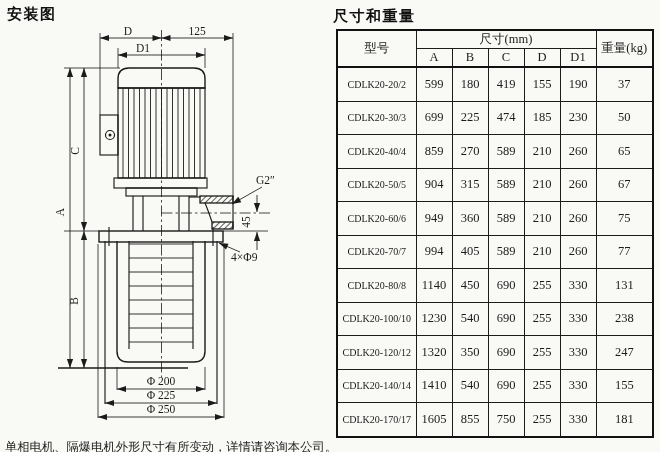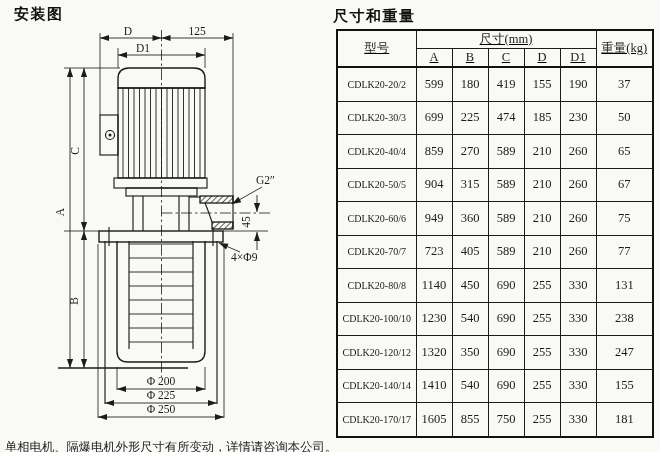--- a/index.html
+++ b/index.html
@@ -5,40 +5,40 @@
   html,body { margin:0; padding:0; }
   body {
     width:660px; height:452px; position:relative; overflow:hidden;
     background:#f9f9f6;
     font-family:"Liberation Sans", sans-serif;
   }
   .title {
     position:absolute; font-weight:bold; font-size:15px; color:#111;
     letter-spacing:1.5px; white-space:nowrap;
   }
-  #diagram-title { left:7px; top:5px;margin-left:7px; }
+  #diagram-title { left:7px; top:5px; }
   #table-title  { left:333px; top:7px; }
   #drawing { position:absolute; left:0; top:0; }
   .note {
     position:absolute; left:5px; top:427px; width:330px;
     font-size:12.3px; color:#222; white-space:nowrap;
   }
   
   table {
     position:absolute; left:336px; top:29px;
     border-collapse:collapse; table-layout:fixed;
     border:2px solid #111;
   }
   th, td {
     border:1px solid #1c1c1c; text-align:center; vertical-align:middle;
     padding:0; color:#1b1b1b;
     font-family:"Liberation Serif", serif; font-weight:normal;
   }
   thead th { font-size:12.5px; height:17px; }
-  thead { border-bottom:2px solid #111;text-decoration:underline; }
+  thead { border-bottom:2px solid #111; }
   tbody td { font-size:12.5px; height:32.5px; }
   tbody td.model { font-size:10px; }
   col.c-model  { width:79px; }
   col.c-dim    { width:36px; }
   col.c-weight { width:57px; }
   
   .ln   { stroke:#1b1b1b; stroke-width:1.15; fill:none; }
   .ln2  { stroke:#1b1b1b; stroke-width:1.4;  fill:none; }
   .fin  { stroke:#1b1b1b; stroke-width:0.9;  fill:none; }
   .dim  { stroke:#1b1b1b; stroke-width:0.85; fill:none; }
@@ -226,21 +226,21 @@
         <td class="model">CDLK20-60/6</td>
         <td>949</td>
         <td>360</td>
         <td>589</td>
         <td>210</td>
         <td>260</td>
         <td>75</td>
       </tr>
       <tr>
         <td class="model">CDLK20-70/7</td>
-        <td>723</td>
+        <td>994</td>
         <td>405</td>
         <td>589</td>
         <td>210</td>
         <td>260</td>
         <td>77</td>
       </tr>
       <tr>
         <td class="model">CDLK20-80/8</td>
         <td>1140</td>
         <td>450</td>

